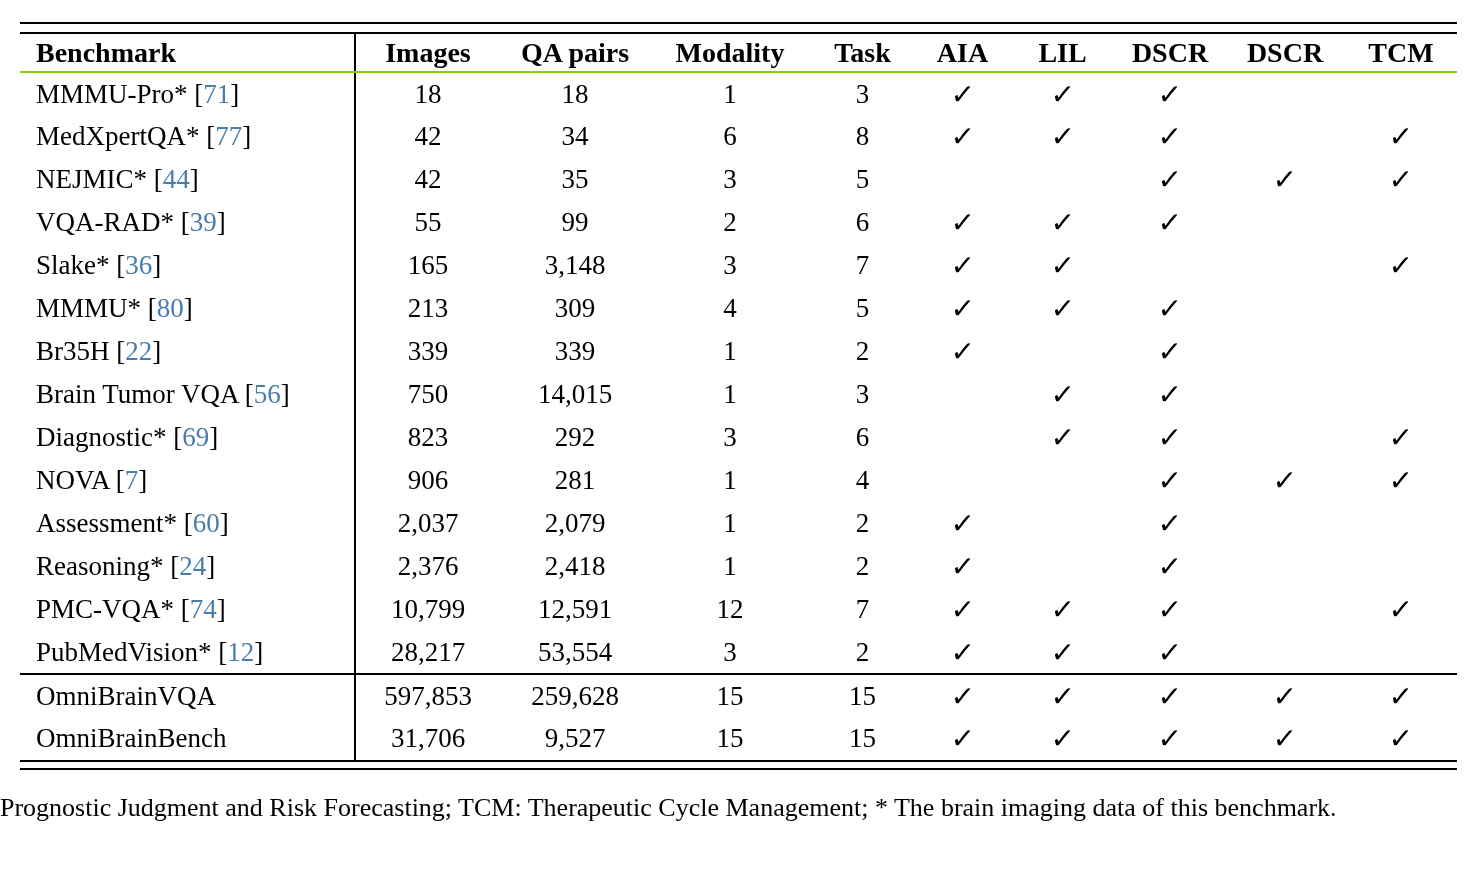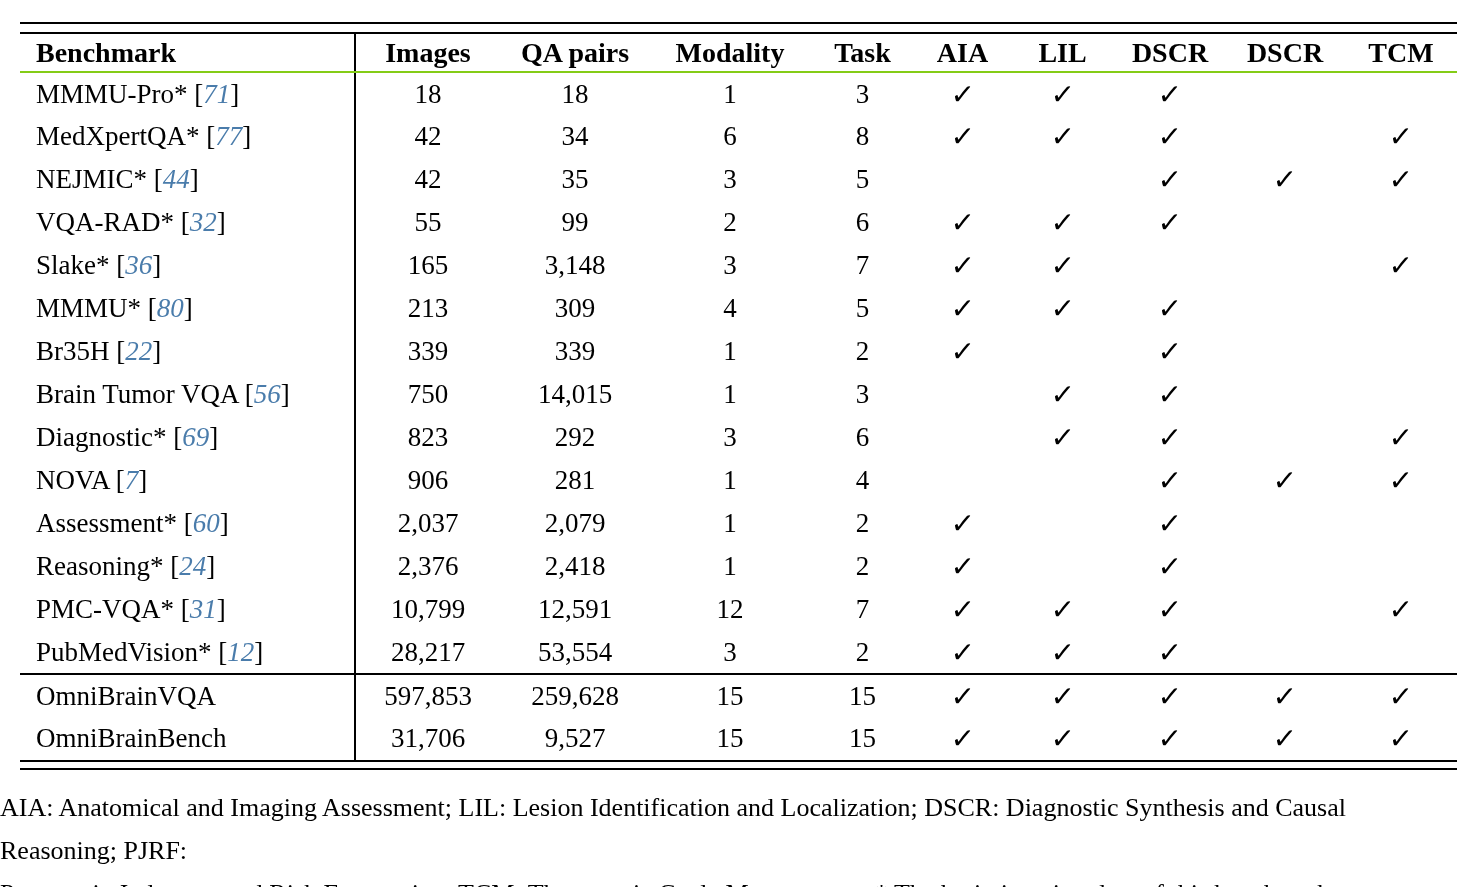--- a/index.html
+++ b/index.html
@@ -17,21 +17,21 @@
   thead th {
     height:38px; font-size:28px; font-weight:bold;
     border-bottom:2px solid #84cc16;
   }
   tbody td { height:43px; font-size:27px; }
   th.bench, td.bench {
     text-align:left; padding-left:16px;
     border-right:2px solid #000;
   }
   tr.section-top td { border-top:2px solid #000;margin-top:36px; }
-  .cite { color:var(--cite-color, #4a7cab);font-style:italic; }
+  .cite { color:var(--cite-color, #4a7cab); }
   .check {
     font-family:"DejaVu Sans", sans-serif;
     font-size:28px; font-weight:bold; color:#000;
     display:inline-block; transform:skewX(-4deg);
   }
   .footnote {
     position:absolute; left:0px; top:786px; width:1460px;
     font-size:26px; line-height:43px; color:#000;
   }
 </style>
@@ -100,21 +100,21 @@
           <td>35</td>
           <td>3</td>
           <td>5</td>
           <td></td>
           <td></td>
           <td><span class="check">✓</span></td>
           <td><span class="check">✓</span></td>
           <td><span class="check">✓</span></td>
         </tr>
         <tr class="body-row">
-          <td class="bench"><span>VQA-RAD*</span> [<span class="cite">32</span>]</td>
+          <td class="bench"><span>VQA-RAD*</span> [<span class="cite">39</span>]</td>
           <td>55</td>
           <td>99</td>
           <td>2</td>
           <td>6</td>
           <td><span class="check">✓</span></td>
           <td><span class="check">✓</span></td>
           <td><span class="check">✓</span></td>
           <td></td>
           <td></td>
         </tr>
@@ -208,21 +208,21 @@
           <td>2,418</td>
           <td>1</td>
           <td>2</td>
           <td><span class="check">✓</span></td>
           <td></td>
           <td><span class="check">✓</span></td>
           <td></td>
           <td></td>
         </tr>
         <tr class="body-row">
-          <td class="bench"><span>PMC-VQA*</span> [<span class="cite">31</span>]</td>
+          <td class="bench"><span>PMC-VQA*</span> [<span class="cite">74</span>]</td>
           <td>10,799</td>
           <td>12,591</td>
           <td>12</td>
           <td>7</td>
           <td><span class="check">✓</span></td>
           <td><span class="check">✓</span></td>
           <td><span class="check">✓</span></td>
           <td></td>
           <td><span class="check">✓</span></td>
         </tr>
@@ -263,15 +263,14 @@
           <td><span class="check">✓</span></td>
         </tr>
       </tbody>
   </table>
 
   <div class="hrule"></div>
   <div class="hrule gap6"></div>
 </div>
 
 <div class="footnote">
-  <div>AIA: Anatomical and Imaging Assessment; LIL: Lesion Identification and Localization; DSCR: Diagnostic Synthesis and Causal Reasoning; PJRF:</div>
   <div>Prognostic Judgment and Risk Forecasting; TCM: Therapeutic Cycle Management; * The brain imaging data of this benchmark.</div>
 </div>
 
 </body></html>

